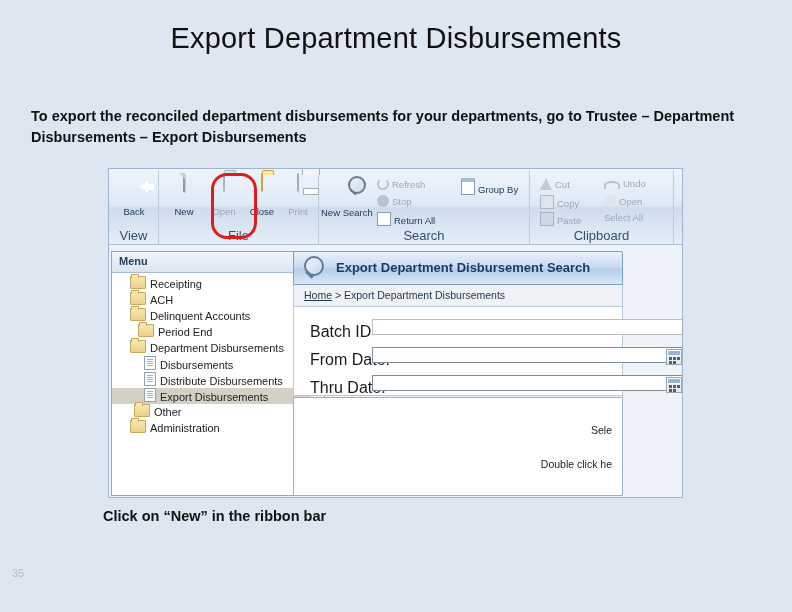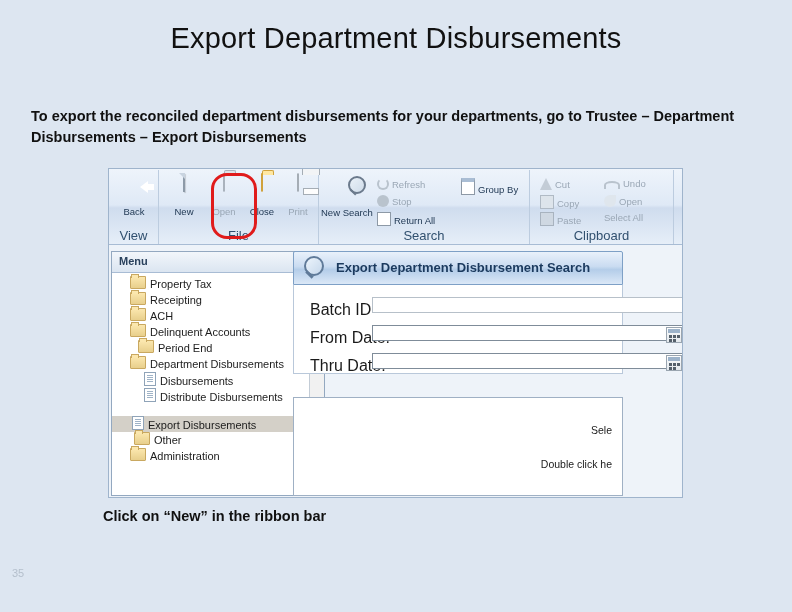--- a/index.html
+++ b/index.html
@@ -414,42 +414,46 @@
         <div class="rgroup-label">All</div>
       </div>
     </div>
 
     <div class="menu-panel">
       <div class="menu-head">
         <span class="mtitle">Menu</span>
         <span class="pin"></span>
       </div>
       <div class="tree" id="tree-container">
-          <div class="tnode" style="padding-left: 18px;"><span class="tico folder"></span><span>Property Tax</span></div>
           <div class="tnode" style="padding-left: 18px;"><span class="tico folder"></span><span>Receipting</span></div>
           <div class="tnode" style="padding-left: 18px;"><span class="tico folder"></span><span>ACH</span></div>
           <div class="tnode" style="padding-left: 18px;"><span class="tico folder"></span><span>Delinquent Accounts</span></div>
           <div class="tnode" style="padding-left: 26px;"><span class="tico folder"></span><span>Period End</span></div>
           <div class="tnode" style="padding-left: 18px;"><span class="tico folder"></span><span>Department Disbursements</span></div>
           <div class="tnode" style="padding-left: 32px;"><span class="tico doc"></span><span>Disbursements</span></div>
           <div class="tnode" style="padding-left: 32px;"><span class="tico doc"></span><span>Distribute Disbursements</span></div>
-          <div class="tnode sel" style="padding-left: 20px; margin-top: 12px;"><span class="tico doc"></span><span>Export Disbursements</span></div>
+          <div class="tnode sel" style="padding-left: 32px;"><span class="tico doc"></span><span>Export Disbursements</span></div>
           <div class="tnode" style="padding-left: 22px;"><span class="tico folder"></span><span>Other</span></div>
           <div class="tnode" style="padding-left: 18px;"><span class="tico folder"></span><span>Administration</span></div>
         </div>
       <div class="tscroll">
         <div class="up"></div>
         <div class="thumb"></div>
       </div>
     </div>
 
     <div class="content-panel">
       <div class="cp-title">
         <span class="big-mag"></span>
         <span class="cp-text">Export Department Disbursement Search</span>
+      </div>
+      <div class="breadcrumb">
+        <span class="home">Home</span>
+        <span>&gt;</span>
+        <span>Export Department Disbursements</span>
       </div>
       <div class="form-area">
         <div class="frow" style="top:12px;">
           <span class="flabel">Batch ID</span>
           <span class="finput plain"></span>
         </div>
         <div class="frow" style="top:40px;">
           <span class="flabel">From Date:</span>
           <span class="finput">
             <span class="fcal"></span>

